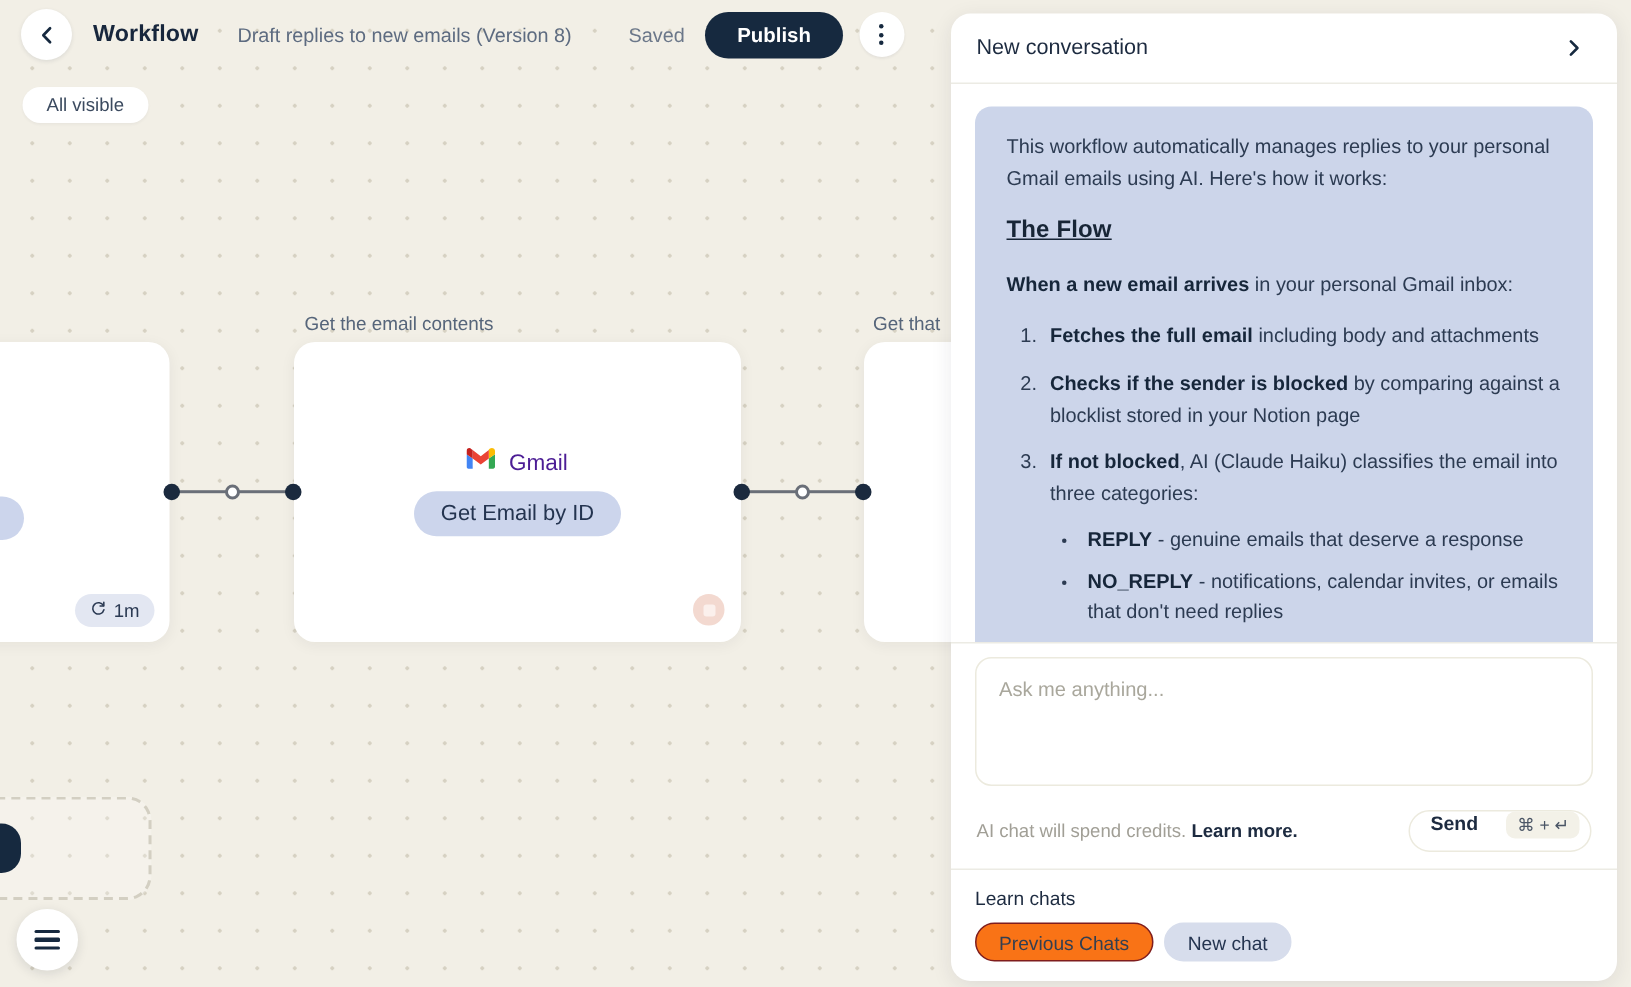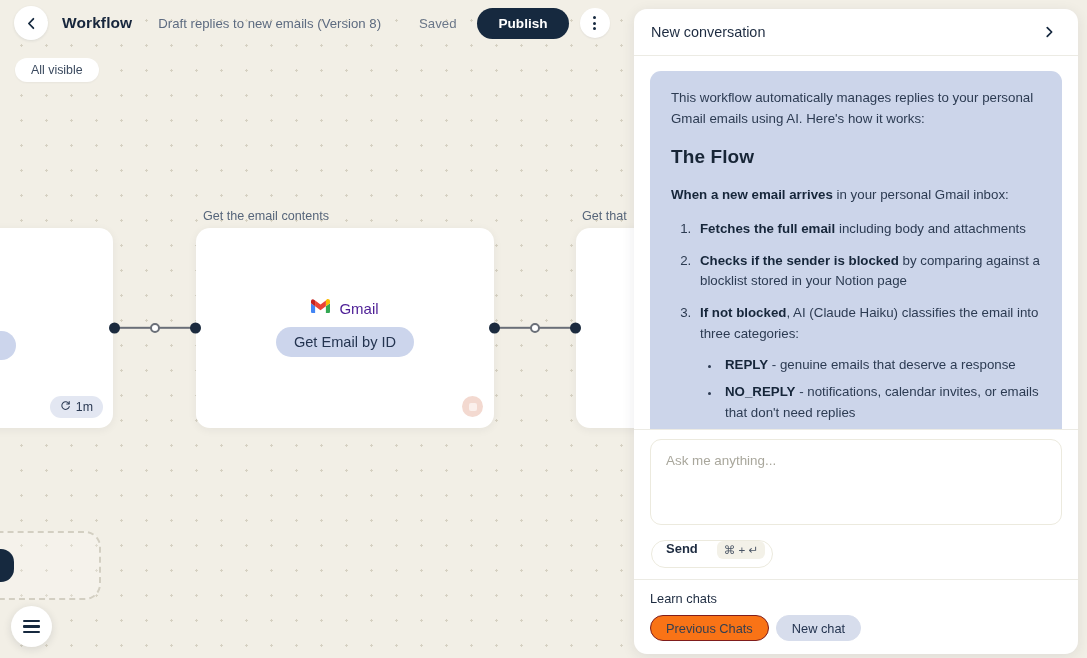--- a/index.html
+++ b/index.html
@@ -64,21 +64,21 @@
     white-space: nowrap;
     text-align: center;
   }
   .tb-status {
     font-size: 13.2px;
     color: #6b7789;
     margin-left: 38px;
     white-space: nowrap;
   }
   .publish-btn {
-    margin-left: 21px;
+    margin-left: 14px;
     height: 31px;
     padding: 0 21px;
     border-radius: 17px;
     background: #16293f;
     color: #ffffff;
     font-size: 13.6px;
     font-weight: 600;
     display: flex; align-items: center; justify-content: center;
     cursor: pointer;
     border: none;
@@ -319,25 +319,26 @@
   .bubble {
     background: #ccd5ea;
     border-radius: 11px;
     padding: 17px 21px 18px 21px;
     color: #2c3b52;
     font-size: 13.3px;
     line-height: 1.56;
   }
   .bubble p { margin: 0 0 13px 0; }
   .bubble h3 {
-    font-size: 19px;
+    font-size: 16px;
     font-weight: 700;
     color: #172536;
     margin: 0 0 13px 0;
     letter-spacing: .1px;
+    text-decoration: underline;
   }
   .bubble b, .bubble strong { color: #16263a; font-weight: 700; }
   .bubble ol {
     margin: 0 0 0 0;
     padding-left: 24px;
   }
   .bubble ol > li {
     margin-bottom: 11px;
     padding-left: 5px;
   }
@@ -565,20 +566,21 @@
               <li><b>BLOCK</b><span> - transactional/spammy domains that should be blocked</span></li>
             </ul>
           </li>
         </ol>
       </div>
     </div>
 
     <div class="panel-input-zone">
       <textarea class="chat-input" placeholder="Ask me anything..." style=""></textarea>
       <div class="input-footer">
+        <div class="credit-note"><span>AI chat will spend credits. </span><a href="#">Learn more.</a></div>
         <button class="send-btn">
           <span class="lbl">Send</span>
           <span class="kbd">⌘ + ↵</span>
         </button>
       </div>
     </div>
 
     <div class="past-chats">
       <div class="past-title">Learn chats</div>
       <div class="chip-row">

